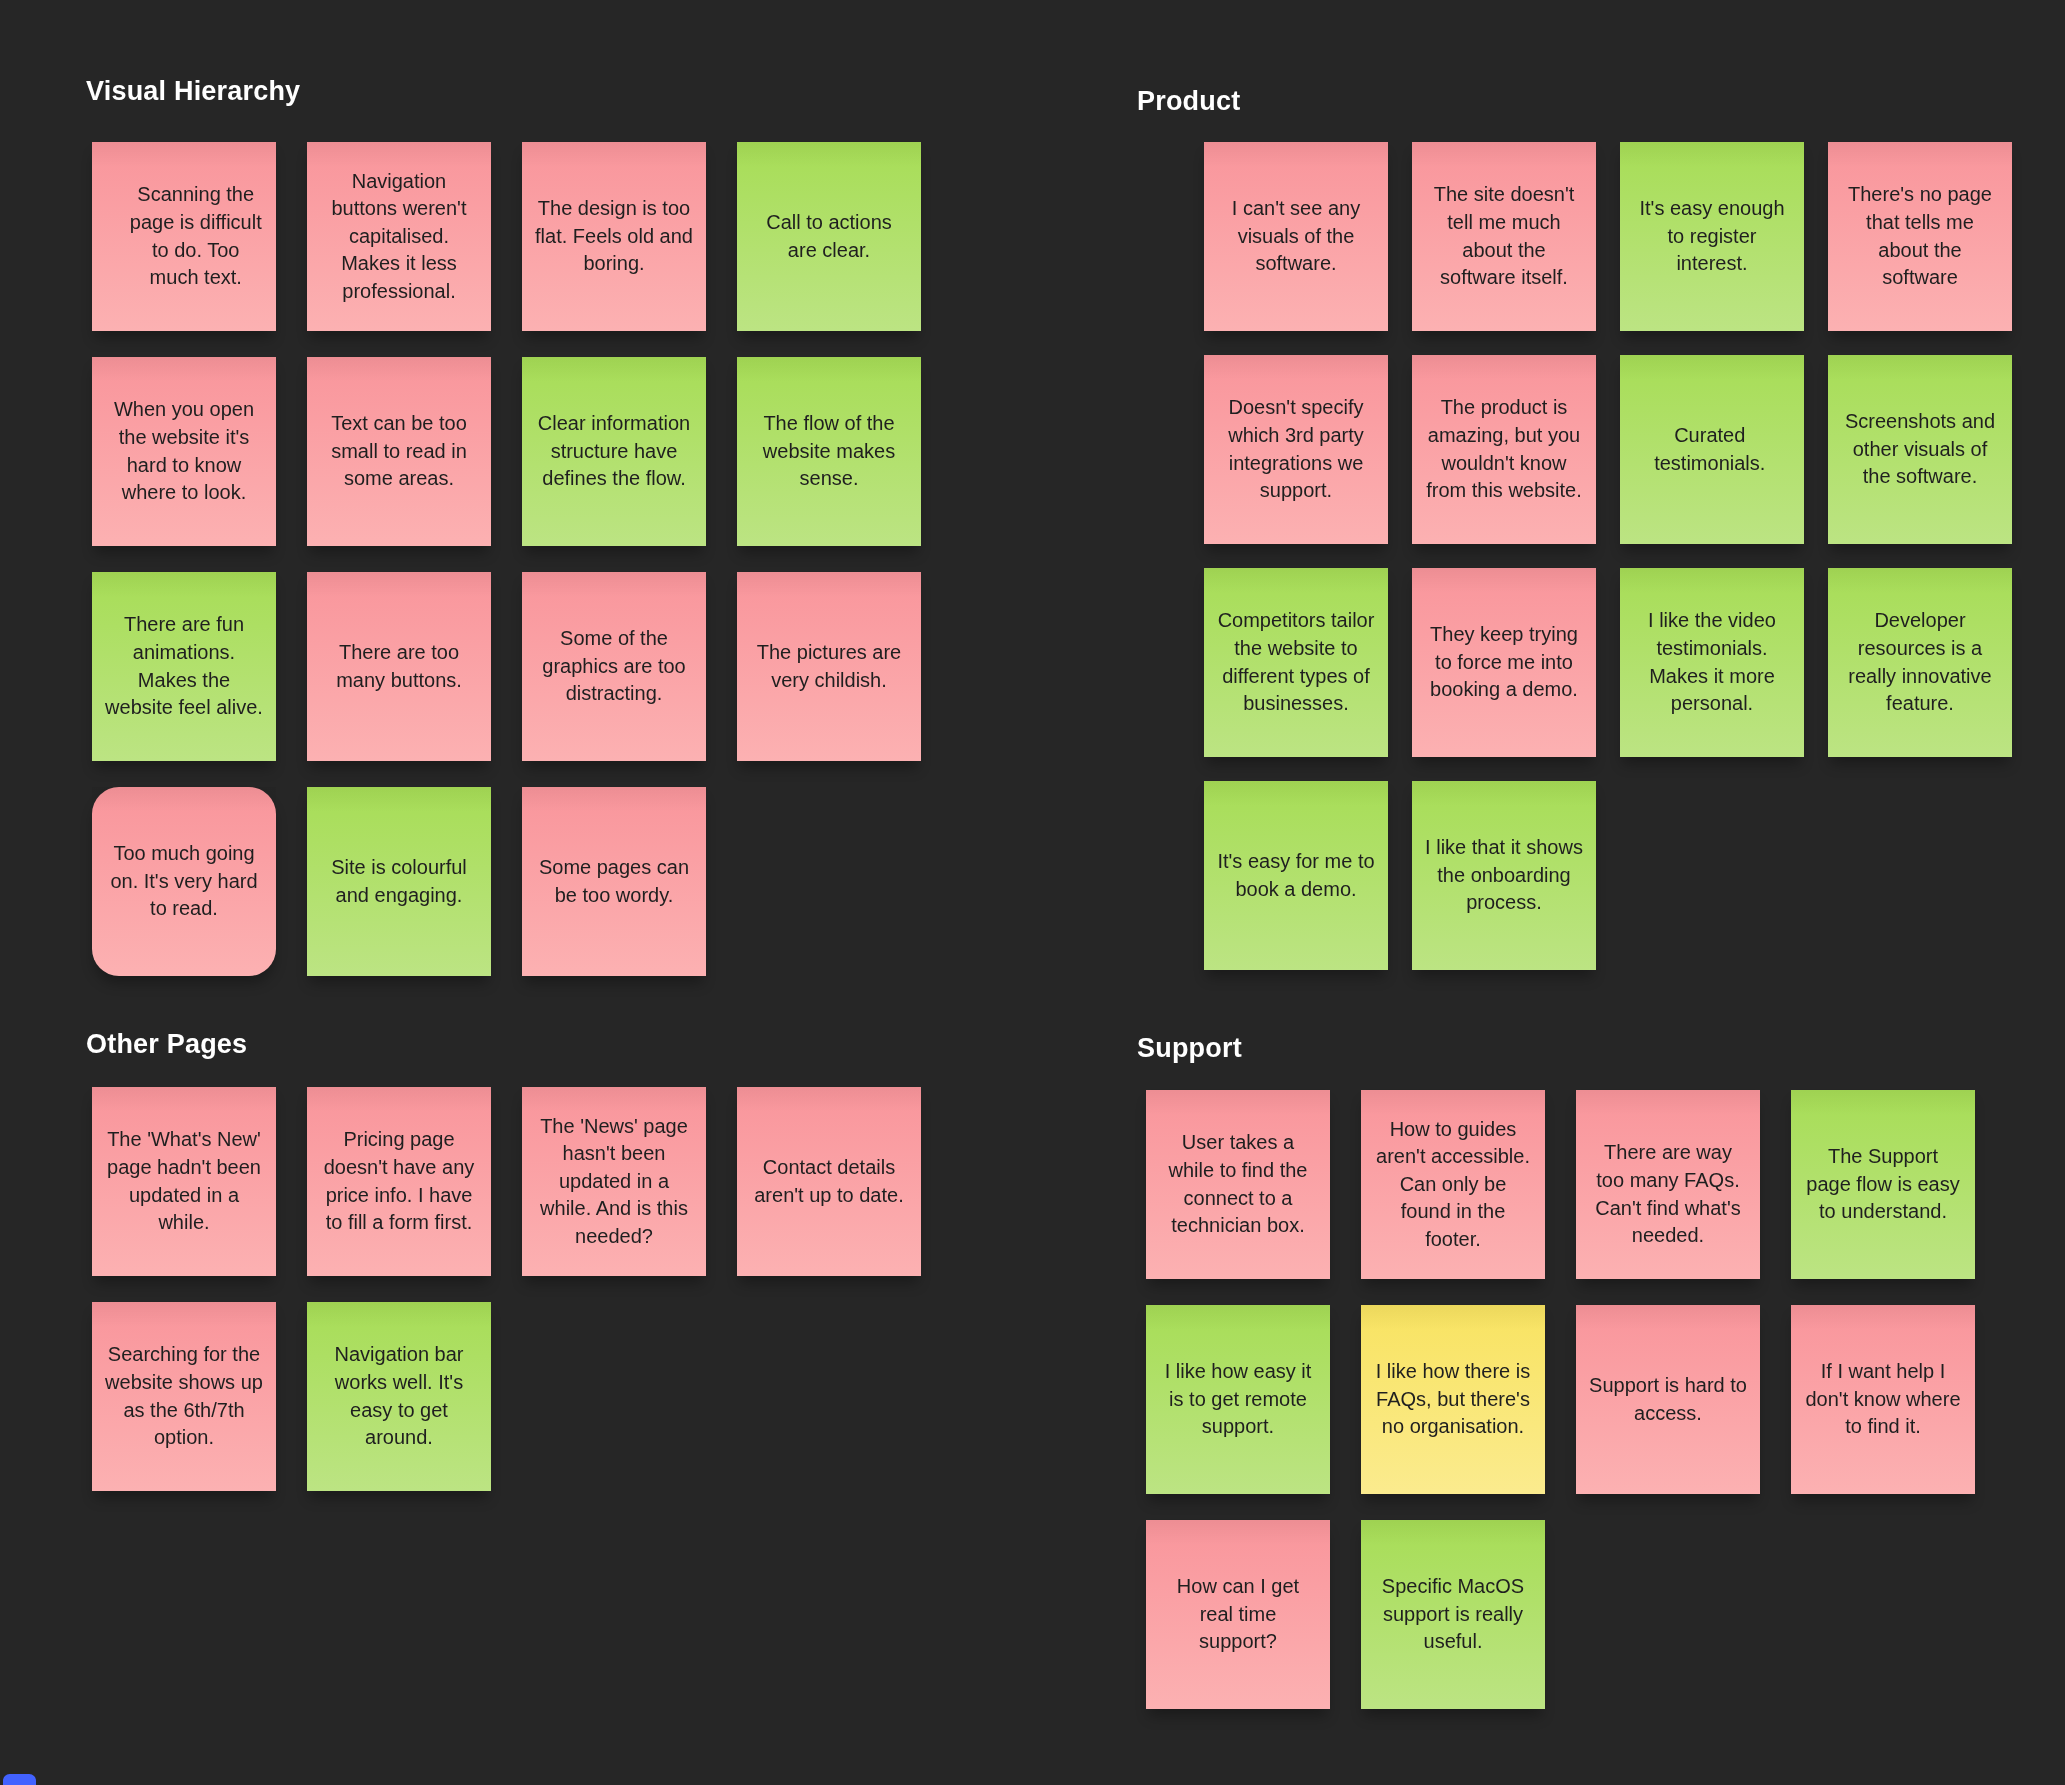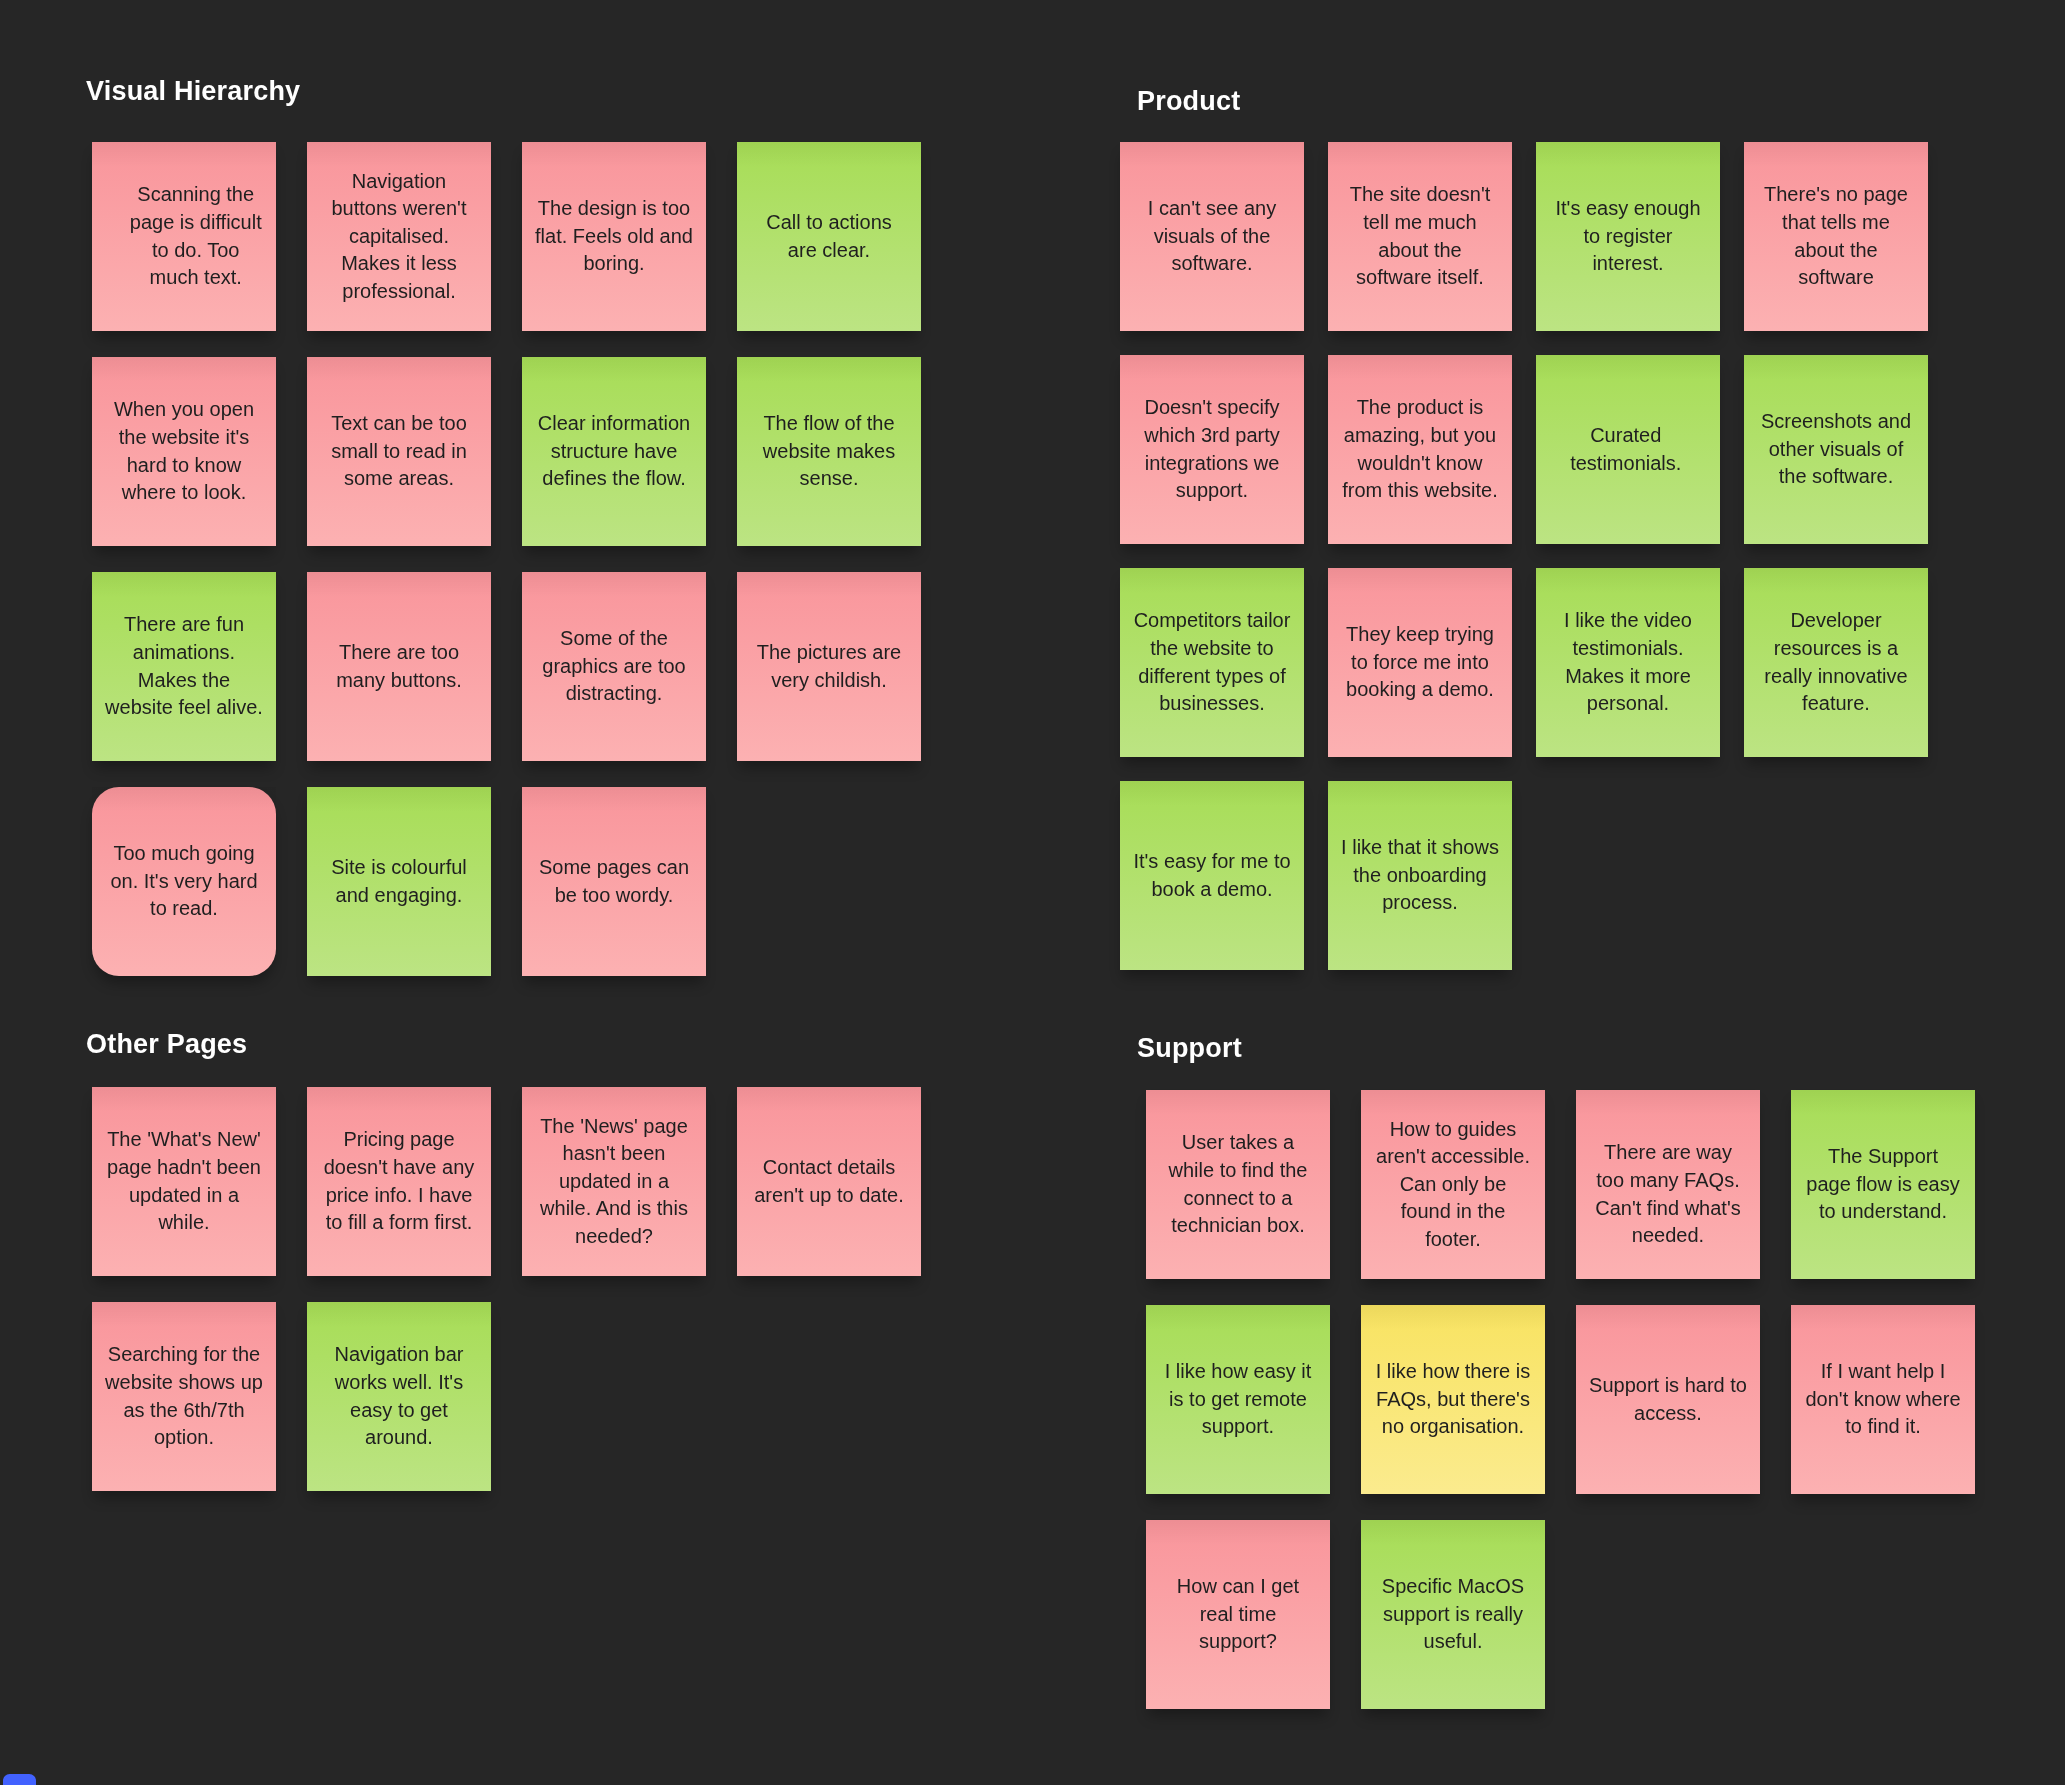--- a/index.html
+++ b/index.html
@@ -48,21 +48,21 @@
   }
   .note-text {
     font-size: 20px;
     line-height: 1.38;
     color: #1f1f1f;
   }
   
   .pos-vh-title      { left: 86px;   top: 73px; }
   .pos-vh-grid       { left: 92px;   top: 142px; }
   .pos-product-title { left: 1137px; top: 83px; }
-  .pos-product-grid  { left: 1120px; top: 142px; gap: 24px; }
+  .pos-product-grid  { left: 1204px; top: 142px; gap: 24px; }
   .pos-op-title      { left: 86px;   top: 1026px; }
   .pos-op-grid       { left: 92px;   top: 1087px; }
   .pos-support-title { left: 1137px; top: 1030px; }
   .pos-support-grid  { left: 1146px; top: 1090px; }
   .blue-sliver {
     position: absolute;
     left: 2.9px;
     bottom: 0;
     width: 33px;
     height: 12.5px;

